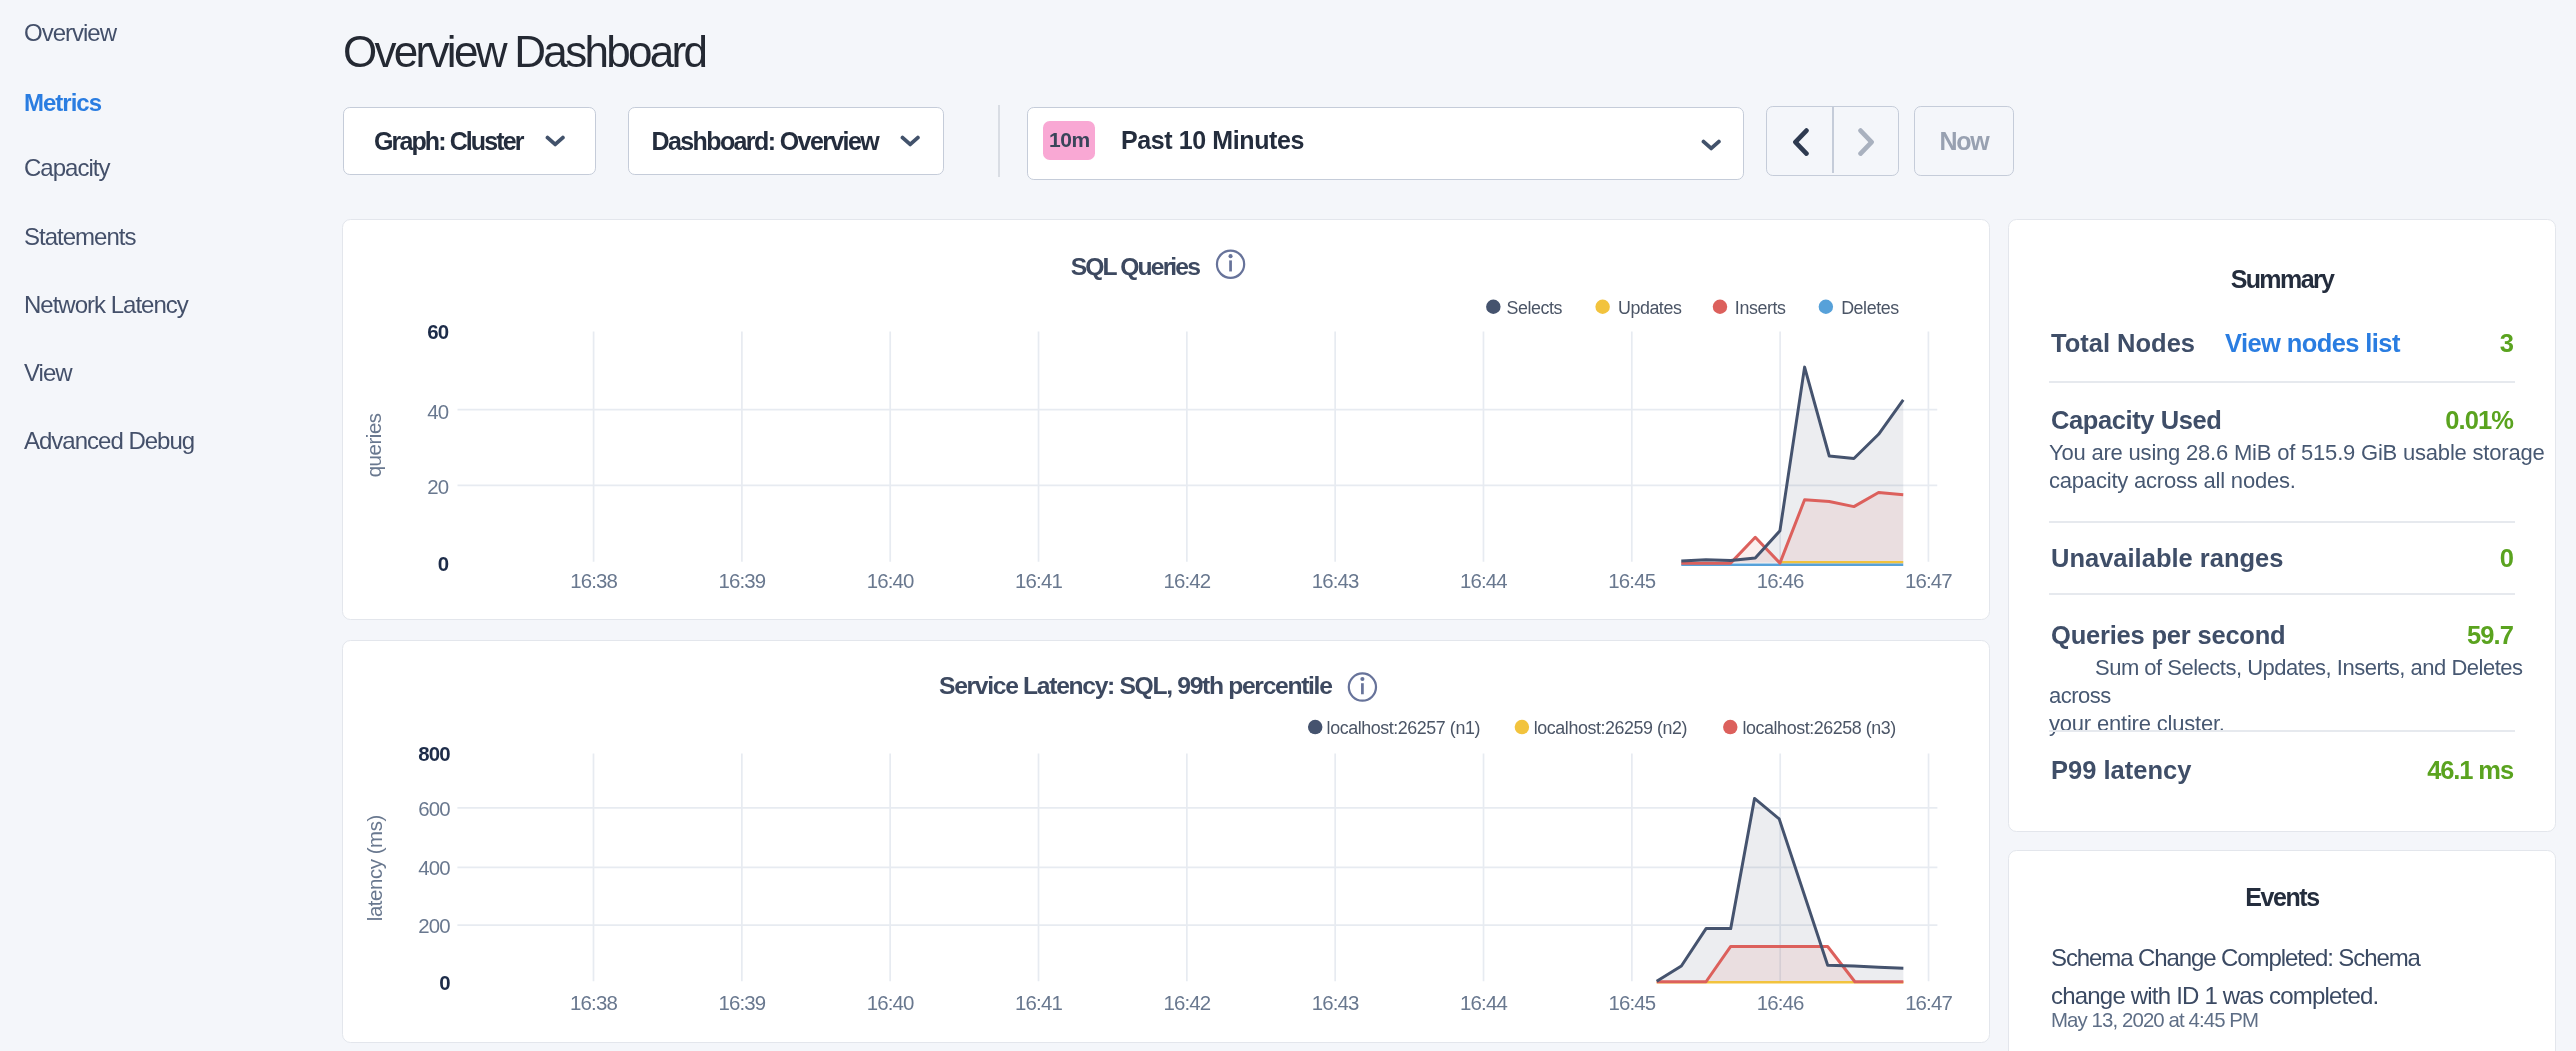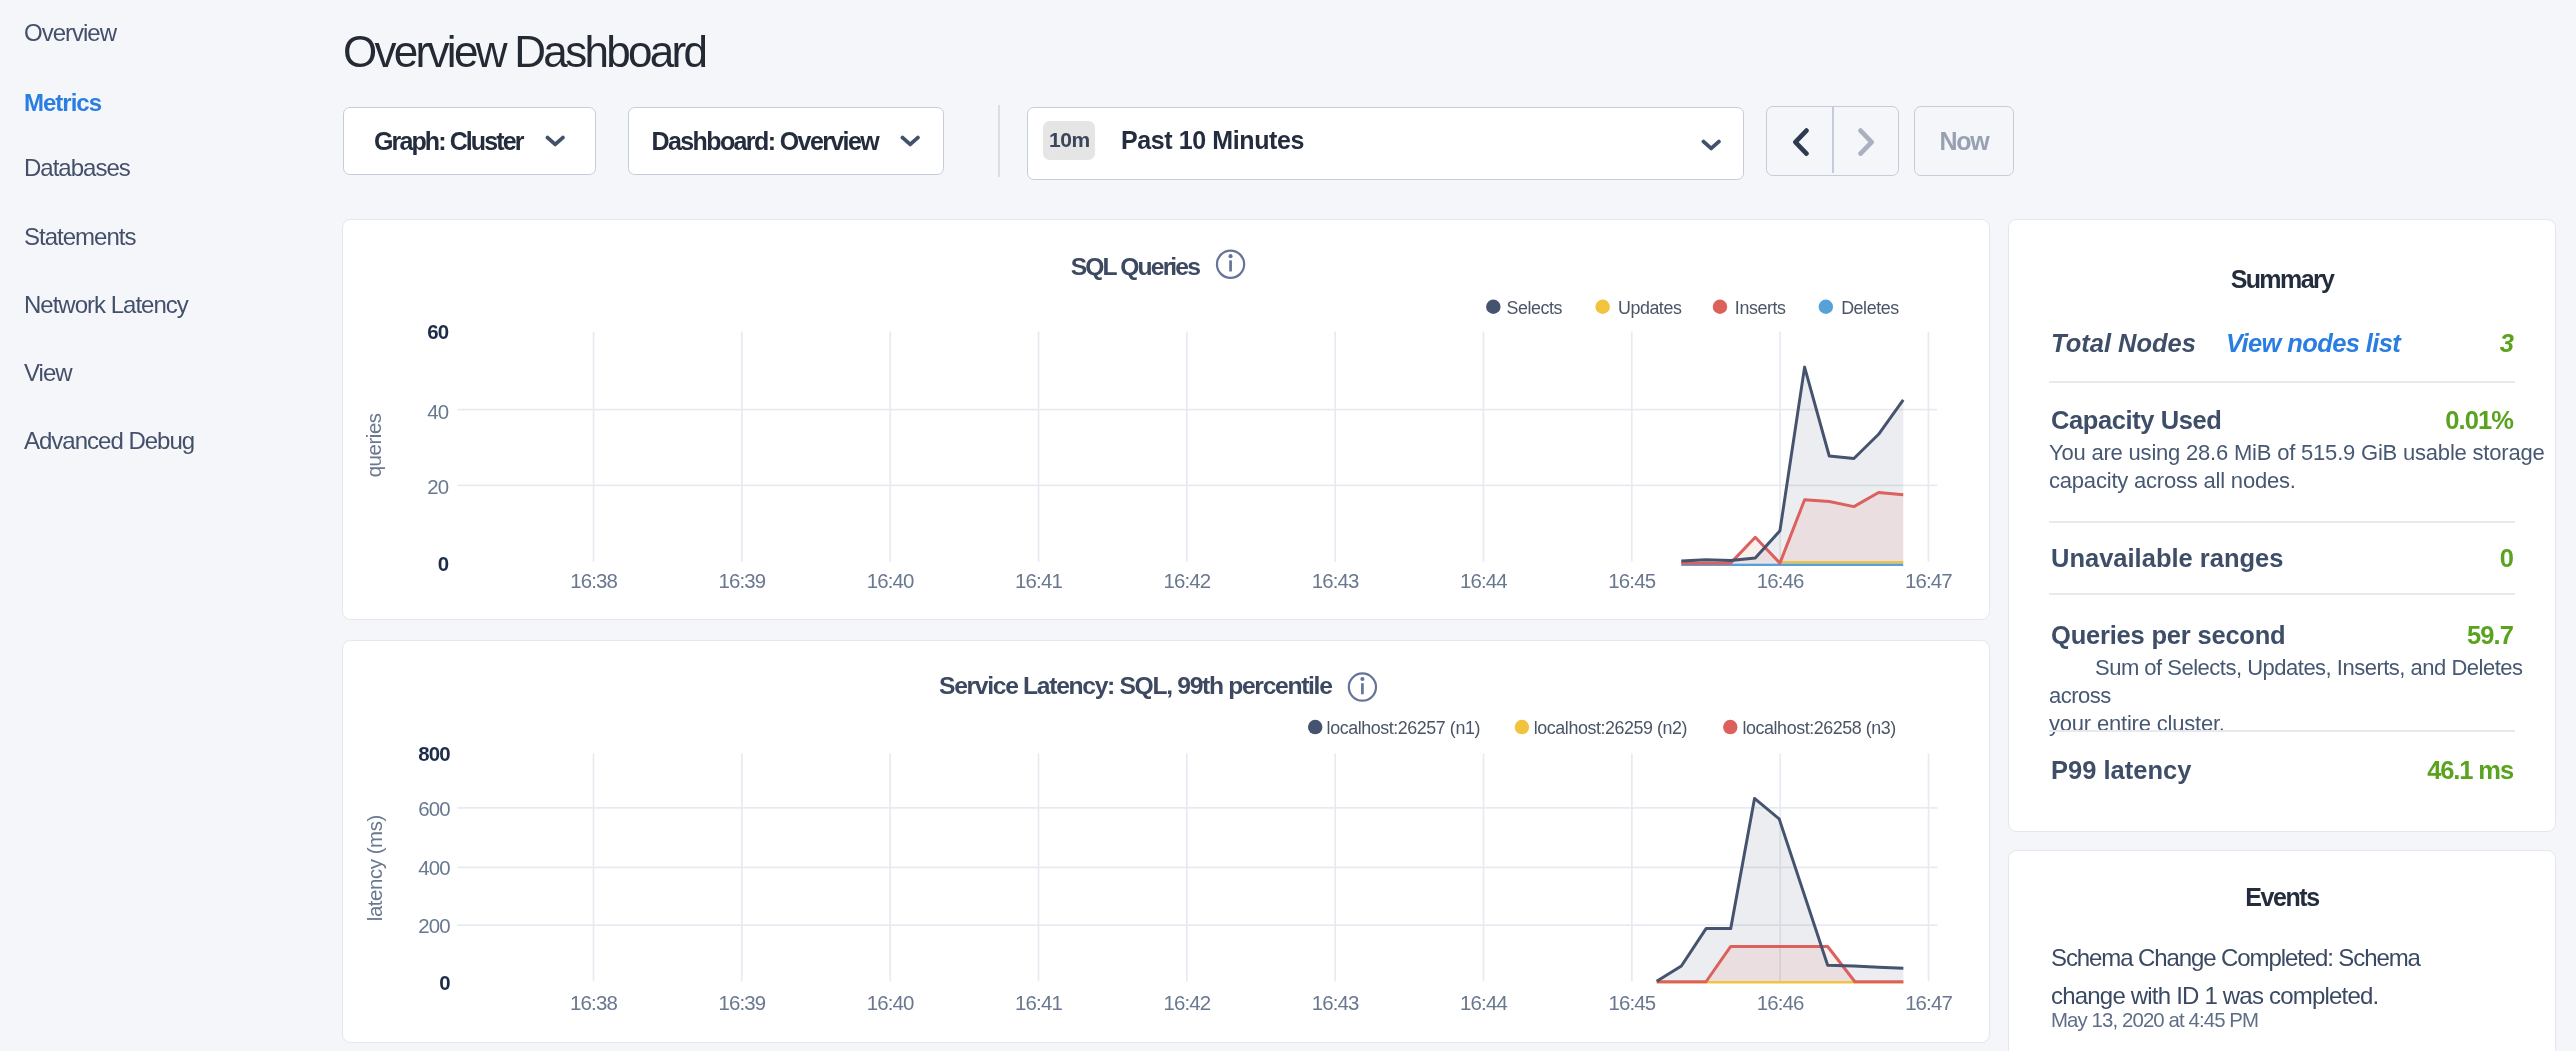--- a/index.html
+++ b/index.html
@@ -21,21 +21,21 @@
 .desc { left:41px; font-size:22px; color:#475872; line-height:28px; letter-spacing:-0.2px; }
 .evline { left:43px; font-size:24px; color:#3b4a63; letter-spacing:-1.1px; line-height:1; }
 .evdate { left:43px; font-size:20.4px; color:#5e6e86; letter-spacing:-0.9px; line-height:1; }
 .ptitle { left:0; width:100%; text-align:center; font-weight:bold; color:#242d3d; font-size:25px; line-height:1; }
 </style>
 </head>
 <body>
 <div class="nav">
   <a style="top:21px">Overview</a>
   <a class="active" style="top:91px">Metrics</a>
-  <a style="top:156px">Databases</a>
+  <a style="top:156px">Capacity</a>
   <a style="top:225px">Statements</a>
   <a style="top:293px">Network Latency</a>
   <a style="top:361px">View</a>
   <a style="top:429px">Advanced Debug</a>
 </div>
 <h1>Overview Dashboard</h1>
 
 <div class="btn" style="left:343px; top:107px; width:253px; height:68px;">
   <span class="t" style="letter-spacing:-1.9px;">Graph: Cluster</span>
   <svg width="20.4" height="12" viewBox="0 0 24 14" style="margin-left:22px">
@@ -43,21 +43,21 @@
     </svg>
 </div>
 <div class="btn" style="left:628px; top:107px; width:316px; height:68px;">
   <span class="t" style="letter-spacing:-1.6px;">Dashboard: Overview</span>
   <svg width="20.4" height="12" viewBox="0 0 24 14" style="margin-left:22px">
       <path d="M3 3 L12 11 L21 3" fill="none" stroke="#42526b" stroke-width="4.5" stroke-linecap="round" stroke-linejoin="round"></path>
     </svg>
 </div>
 <div class="abs" style="left:998px; top:105px; width:1.7px; height:72px; background:#d9dde4;"></div>
 <div class="btn" style="left:1027px; top:107px; width:717px; height:73px; justify-content:flex-start;">
-  <span class="abs" style="left:15.3px; top:12.8px; width:52px; height:39px; background:#e5e5e5; border-radius:6.8px; display:flex; align-items:center; justify-content:center; font-size:21px; font-weight:bold; color:#3a455a; letter-spacing:-0.4px;">10m</span>
+  <span class="abs" style="left:15.3px; top:12.8px; width:52px; height:39px; background:#f9a8d4; border-radius:6.8px; display:flex; align-items:center; justify-content:center; font-size:21px; font-weight:bold; color:#3a455a; letter-spacing:-0.4px;">10m</span>
   <span class="t" style="margin-left:93px; letter-spacing:-0.4px; position:relative; top:-2.6px;">Past 10 Minutes</span>
   <svg width="20.4" height="12" viewBox="0 0 24 14" class="abs" style="right:22px; top:31px;">
       <path d="M3 3 L12 11 L21 3" fill="none" stroke="#42526b" stroke-width="4.5" stroke-linecap="round" stroke-linejoin="round"></path>
     </svg>
 </div>
 <div class="btn ghost" style="left:1766px; top:106px; width:133px; height:70px;">
   <div class="abs" style="left:65px; top:0; width:1.7px; height:66px; background:#c5ccd9;"></div>
   <svg class="abs" style="left:25px; top:21px;" width="17" height="29" viewBox="0 0 20 34">
       <path d="M17 3 L4 16.5 L17 30" fill="none" stroke="#2e3a50" stroke-width="5.5" stroke-linecap="round" stroke-linejoin="round"></path>
     </svg>
@@ -163,21 +163,21 @@
         <text x="1400" y="109">localhost:26259 (n2)</text>
     <circle cx="1631" cy="101" r="8.5" fill="#dc605c"></circle>
         <text x="1645.4" y="109">localhost:26258 (n3)</text>
   </g>
 </svg>
 </div>
 
 <div class="panel" style="left:2008px; top:219px; width:548px; height:613px;"></div>
 <div class="abs" style="left:2008px; top:219px; width:548px; height:613px;">
   <div class="abs ptitle" style="top:35px; letter-spacing:-1.6px;margin-top:13px;">Summary</div>
-  <div class="abs hrow" style="top:112px;font-style:italic;">
+  <div class="abs hrow" style="top:112px;">
       <span class="k">Total Nodes</span>
       <span class="link">View nodes list</span>
       <span class="v">3</span>
     </div>
   <div class="abs divider" style="top:162px;"></div>
   <div class="abs hrow" style="top:189px;">
       <span class="k" style="letter-spacing:-0.4px;text-align:center;">Capacity Used</span>
       <span class="v">0.01%</span>
     </div>
   <div class="abs desc" style="top:220px;">You are using 28.6 MiB of 515.9 GiB usable storage<br>capacity across all nodes.</div>

